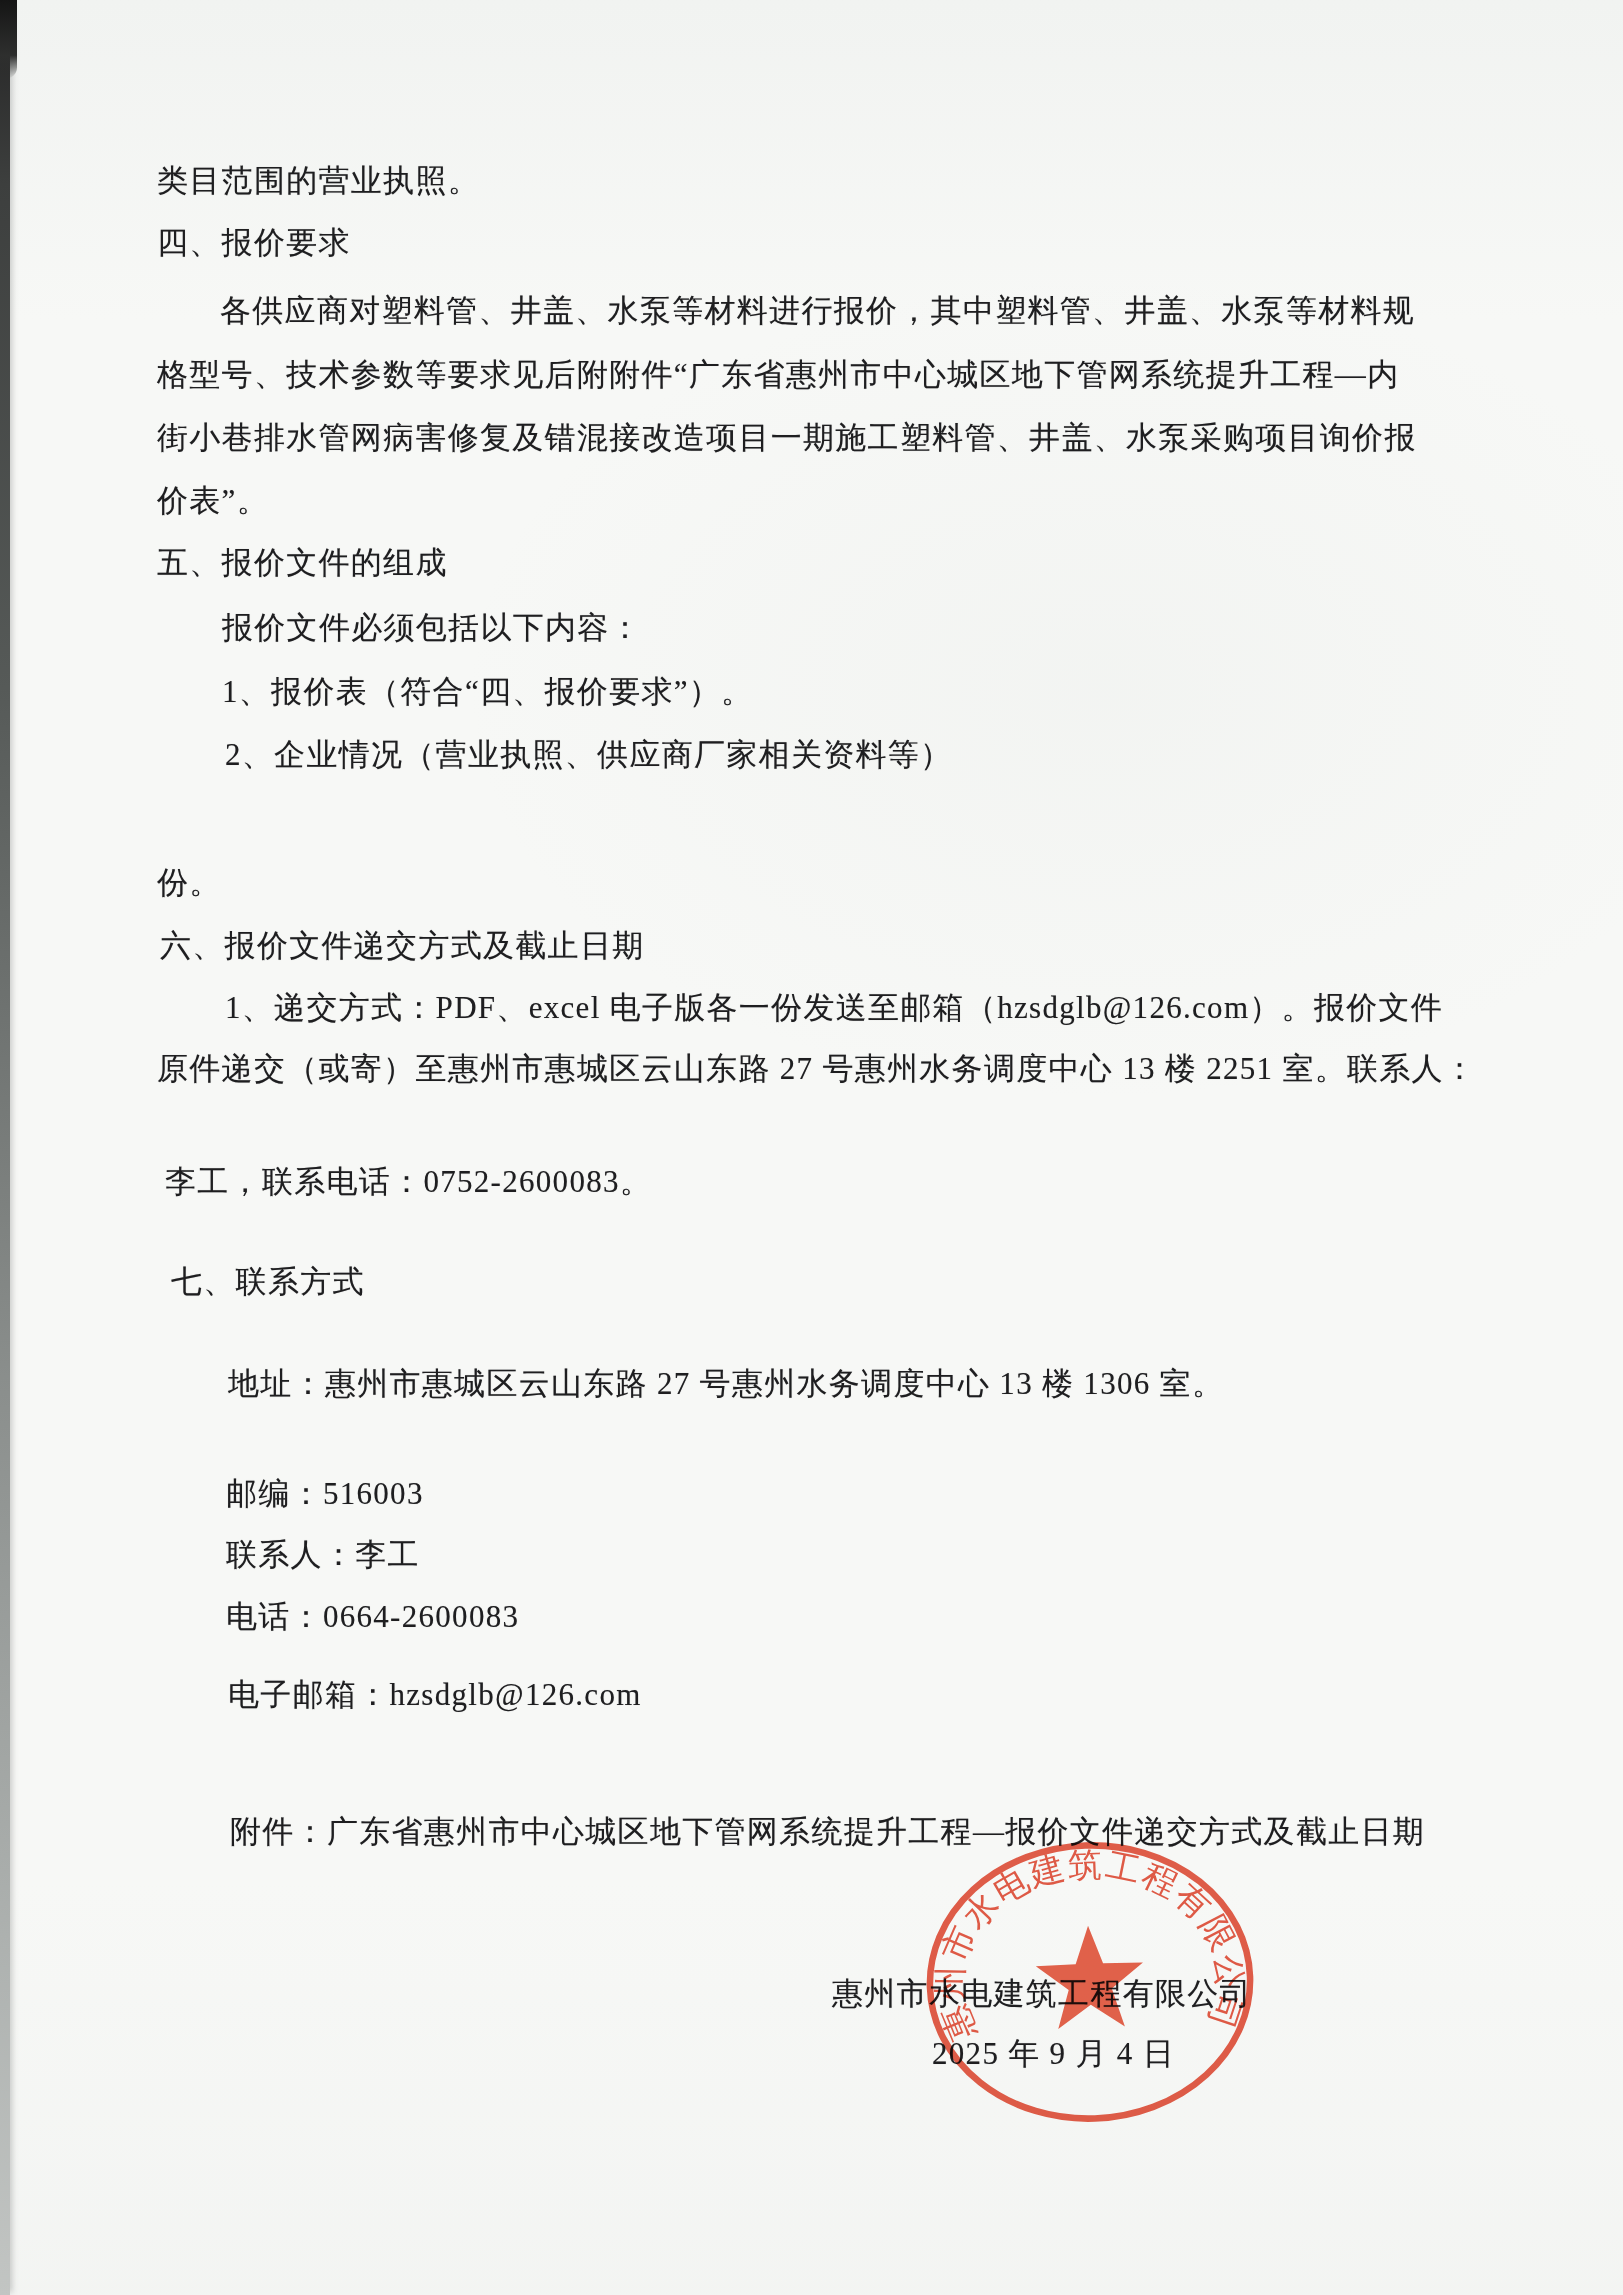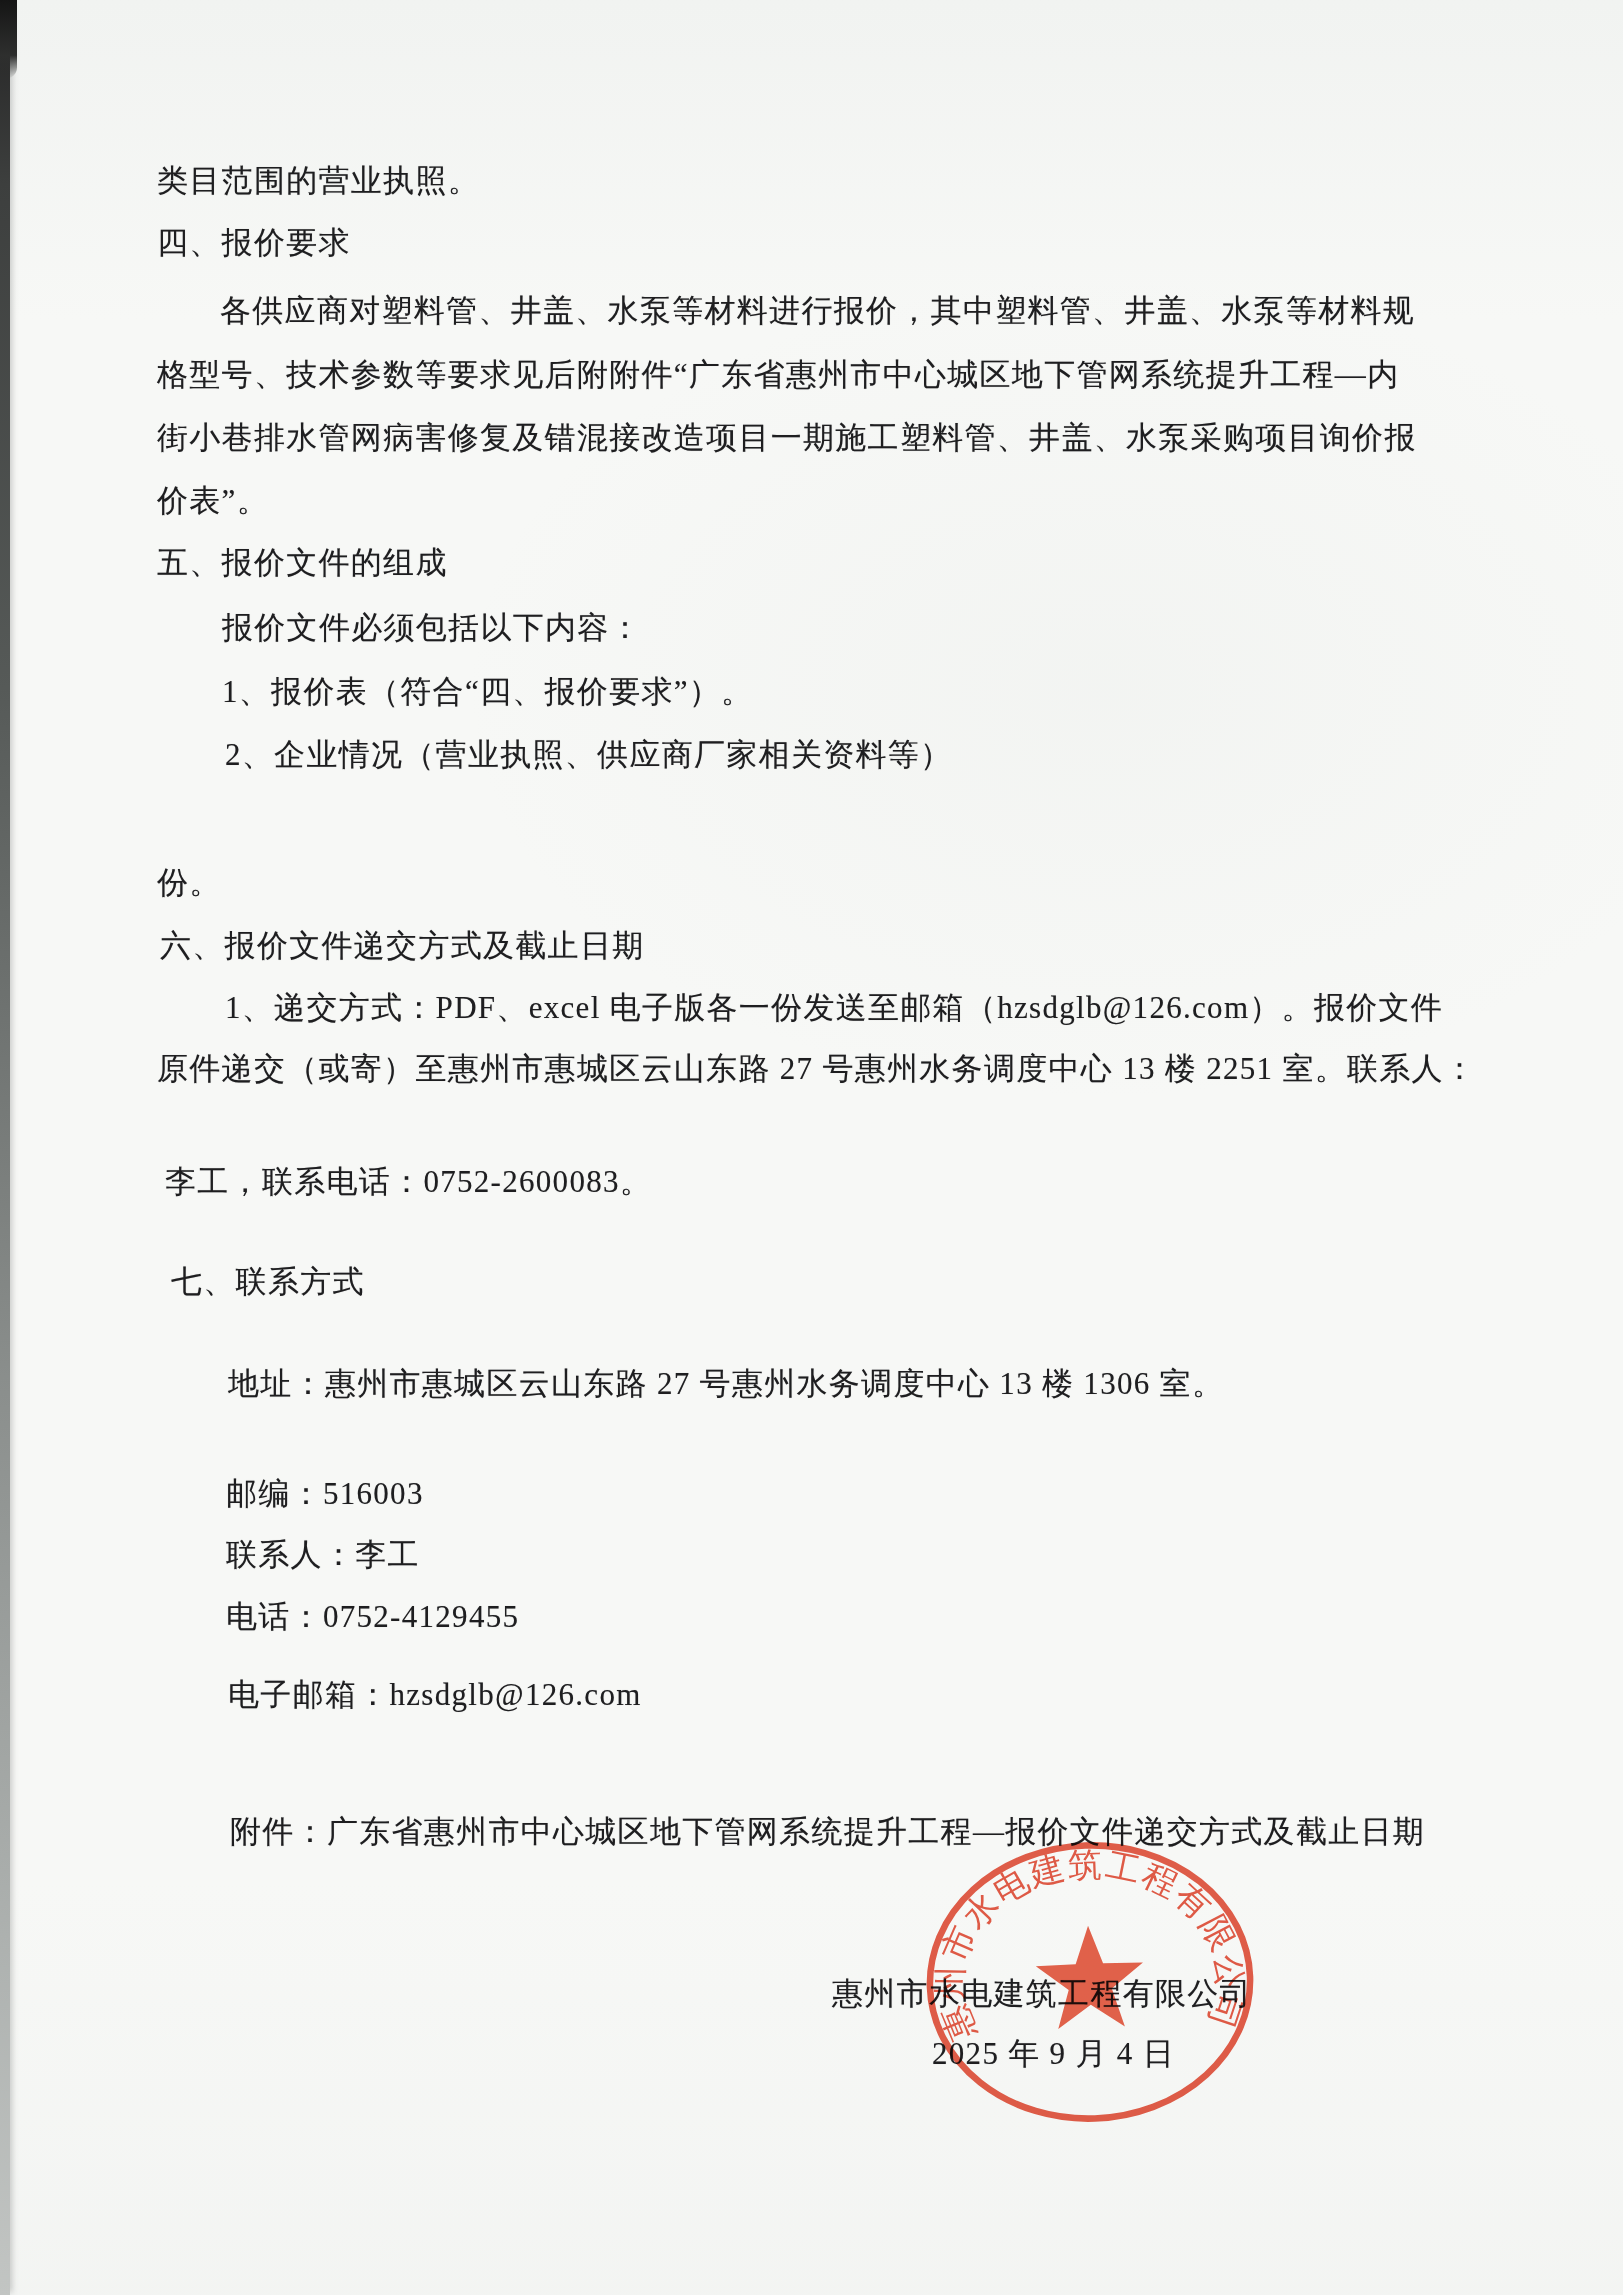--- a/index.html
+++ b/index.html
@@ -59,21 +59,21 @@
   <div class="line" style="left:225px;top:736px">2、企业情况（营业执照、供应商厂家相关资料等）</div>
   <div class="line" style="left:157px;top:864px">份。</div>
   <div class="line" style="left:160px;top:927px">六、报价文件递交方式及截止日期</div>
   <div class="line" style="left:225px;top:989px">1、递交方式：PDF、excel 电子版各一份发送至邮箱（hzsdglb@126.com）。报价文件</div>
   <div class="line" style="left:157px;top:1050px">原件递交（或寄）至惠州市惠城区云山东路 27 号惠州水务调度中心 13 楼 2251 室。联系人：</div>
   <div class="line" style="left:165px;top:1163px">李工，联系电话：0752-2600083。</div>
   <div class="line" style="left:171px;top:1263px">七、联系方式</div>
   <div class="line" style="left:228px;top:1365px">地址：惠州市惠城区云山东路 27 号惠州水务调度中心 13 楼 1306 室。</div>
   <div class="line" style="left:226px;top:1475px">邮编：516003</div>
   <div class="line" style="left:226px;top:1536px">联系人：李工</div>
-  <div class="line" style="left:226px;top:1598px">电话：0752-4129455</div>
+  <div class="line" style="left:226px;top:1598px">电话：0664-2600083</div>
   <div class="line" style="left:228px;top:1676px">电子邮箱：hzsdglb@126.com</div>
   <div class="line" style="left:230px;top:1813px">附件：广东省惠州市中心城区地下管网系统提升工程—报价文件递交方式及截止日期</div>
   <div class="line" style="left:832px;top:1975px">惠州市水电建筑工程有限公司</div>
   <div class="line" style="left:932px;top:2035px">2025 年 9 月 4 日</div>
 
   <svg class="stamp" viewBox="0 0 508 434">
     <defs>
       <path id="sealArc" d="M 76 285 A 196 162 0 1 1 432 285" fill="none"></path>
     </defs>
     <ellipse cx="254" cy="217" rx="245" ry="209" fill="none" stroke="#e2422a" stroke-width="10" stroke-opacity="0.92"></ellipse>

